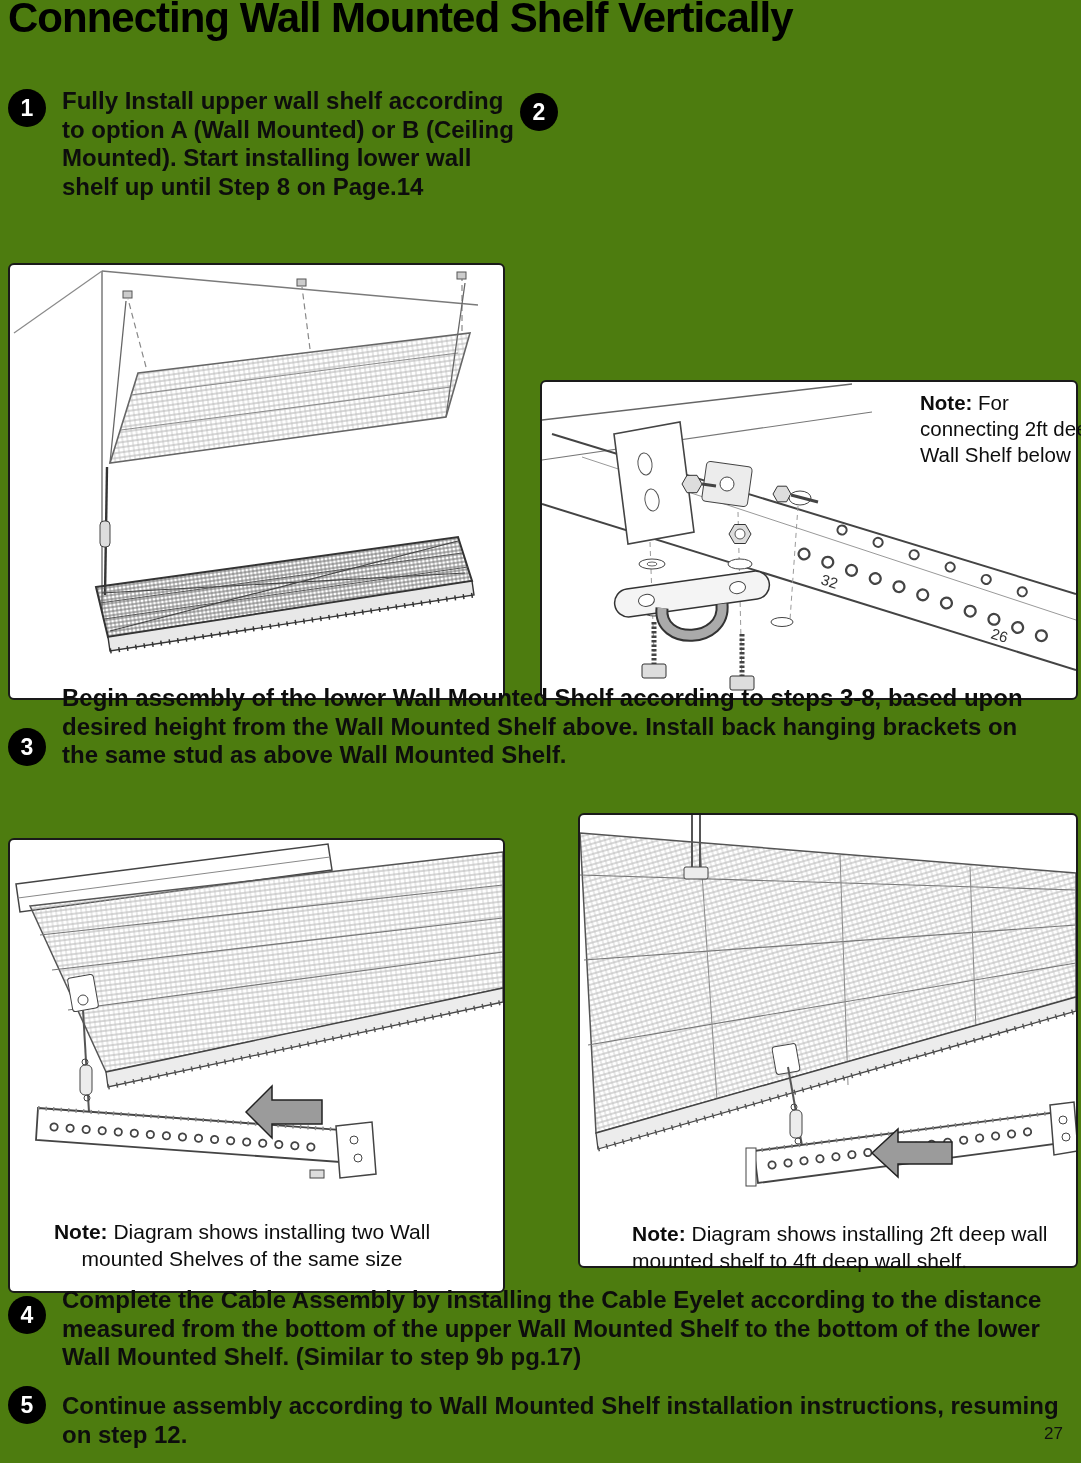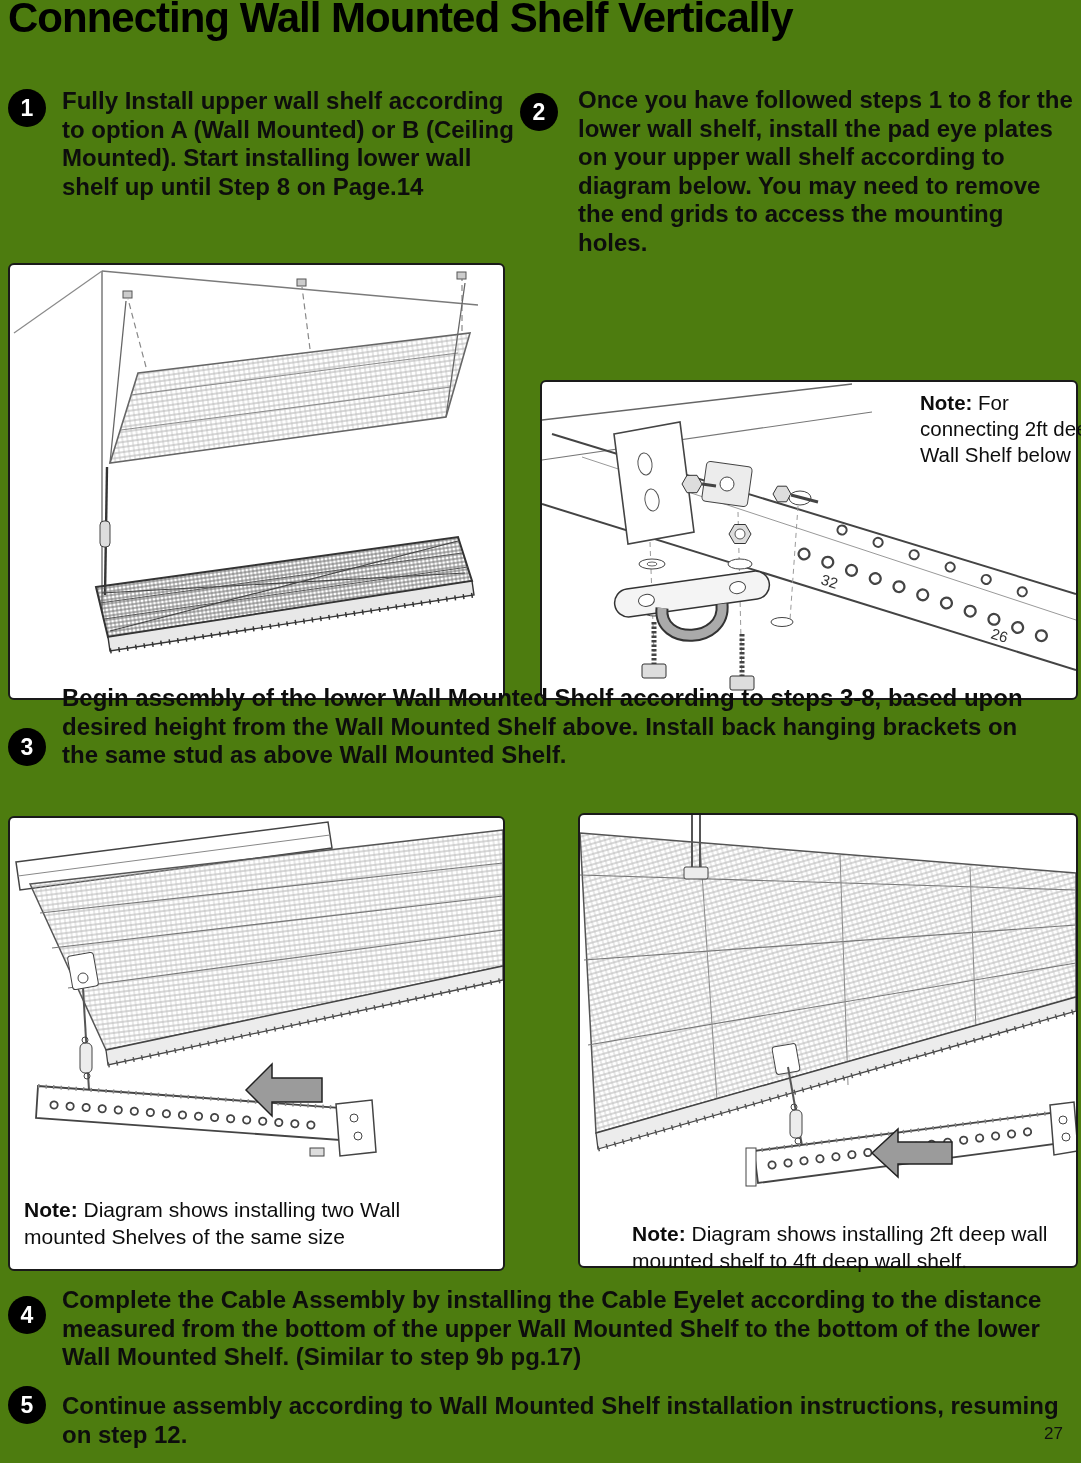--- a/index.html
+++ b/index.html
@@ -77,21 +77,20 @@
         <polygon points="98,372 462,316 464,330 100,386" fill="#e8e8e8" stroke="#333" stroke-width="1.4"></polygon>
         <path d="M100 386 L464 330" stroke="#333" stroke-width="5" stroke-dasharray="1.5 7" fill="none"></path>
       </g>
     </svg>
   </div>
 
   <div class="badge" style="left:520px; top:93px;">
     <span>2</span>
   </div>
   <div class="steptext" style="left:578px; top:86px; width:500px;">
-    <p>Once you have followed steps 1 to 8 for the lower wall shelf, install the pad eye plates on your upper wall shelf according to diagram below. You may need to remove the end grids to access the mounting holes.</p>
   </div>
 
   <div class="figbox" style="left:540px; top:380px; width:538px; height:320px;">
     <svg width="534" height="316" viewBox="0 0 534 316">
       <g>
         <path d="M0 38 L310 2" stroke="#666" stroke-width="1.5" fill="none"></path>
         <path d="M0 78 L330 30" stroke="#777" stroke-width="1.2" fill="none"></path>
         <path d="M10 52 L534 212" stroke="#444" stroke-width="2" fill="none"></path>
         <path d="M0 122 L534 288" stroke="#444" stroke-width="2" fill="none"></path>
         <path d="M40 75 L534 238" stroke="#999" stroke-width="1" fill="none"></path>
@@ -155,21 +154,21 @@
     <div class="fignote small" style="left:338px; top:8px; width:188px;margin-left:40px;">
       <b>Note:</b><span> For connecting 2ft deep Wall Shelf below</span>
     </div>
   </div>
 
   <div class="badge" style="left:8px; top:728px;">
     <span>3</span>
   </div>
   <div class="steptext" style="left:62px; top:684px; width:992px;">Begin assembly of the lower Wall Mounted Shelf according to steps 3-8, based upon desired height from the Wall Mounted Shelf above. Install back hanging brackets on the same stud as above Wall Mounted Shelf.</div>
 
-  <div class="figbox" style="left:8px; top:816px; width:497px; height:455px;">
+  <div class="figbox" style="left:8px; top:838px; width:497px; height:455px;text-align:center;">
     <svg width="493" height="451" viewBox="0 0 493 451">
       <defs>
         <pattern id="mC" width="10" height="10" patternUnits="userSpaceOnUse" patternTransform="rotate(-7)">
           <path d="M0 1H10M0 6H10" stroke="#9a9a9a" stroke-width="0.8" fill="none"></path>
           <path d="M2 0V10M7 0V10" stroke="#bdbdbd" stroke-width="0.7" fill="none"></path>
         </pattern>
       </defs>
       <g>
         <polygon points="6,44 318,4 322,30 10,72" fill="#fff" stroke="#444" stroke-width="1.5"></polygon>
         <path d="M8 58 L320 17" stroke="#888" stroke-width="1" fill="none"></path>

